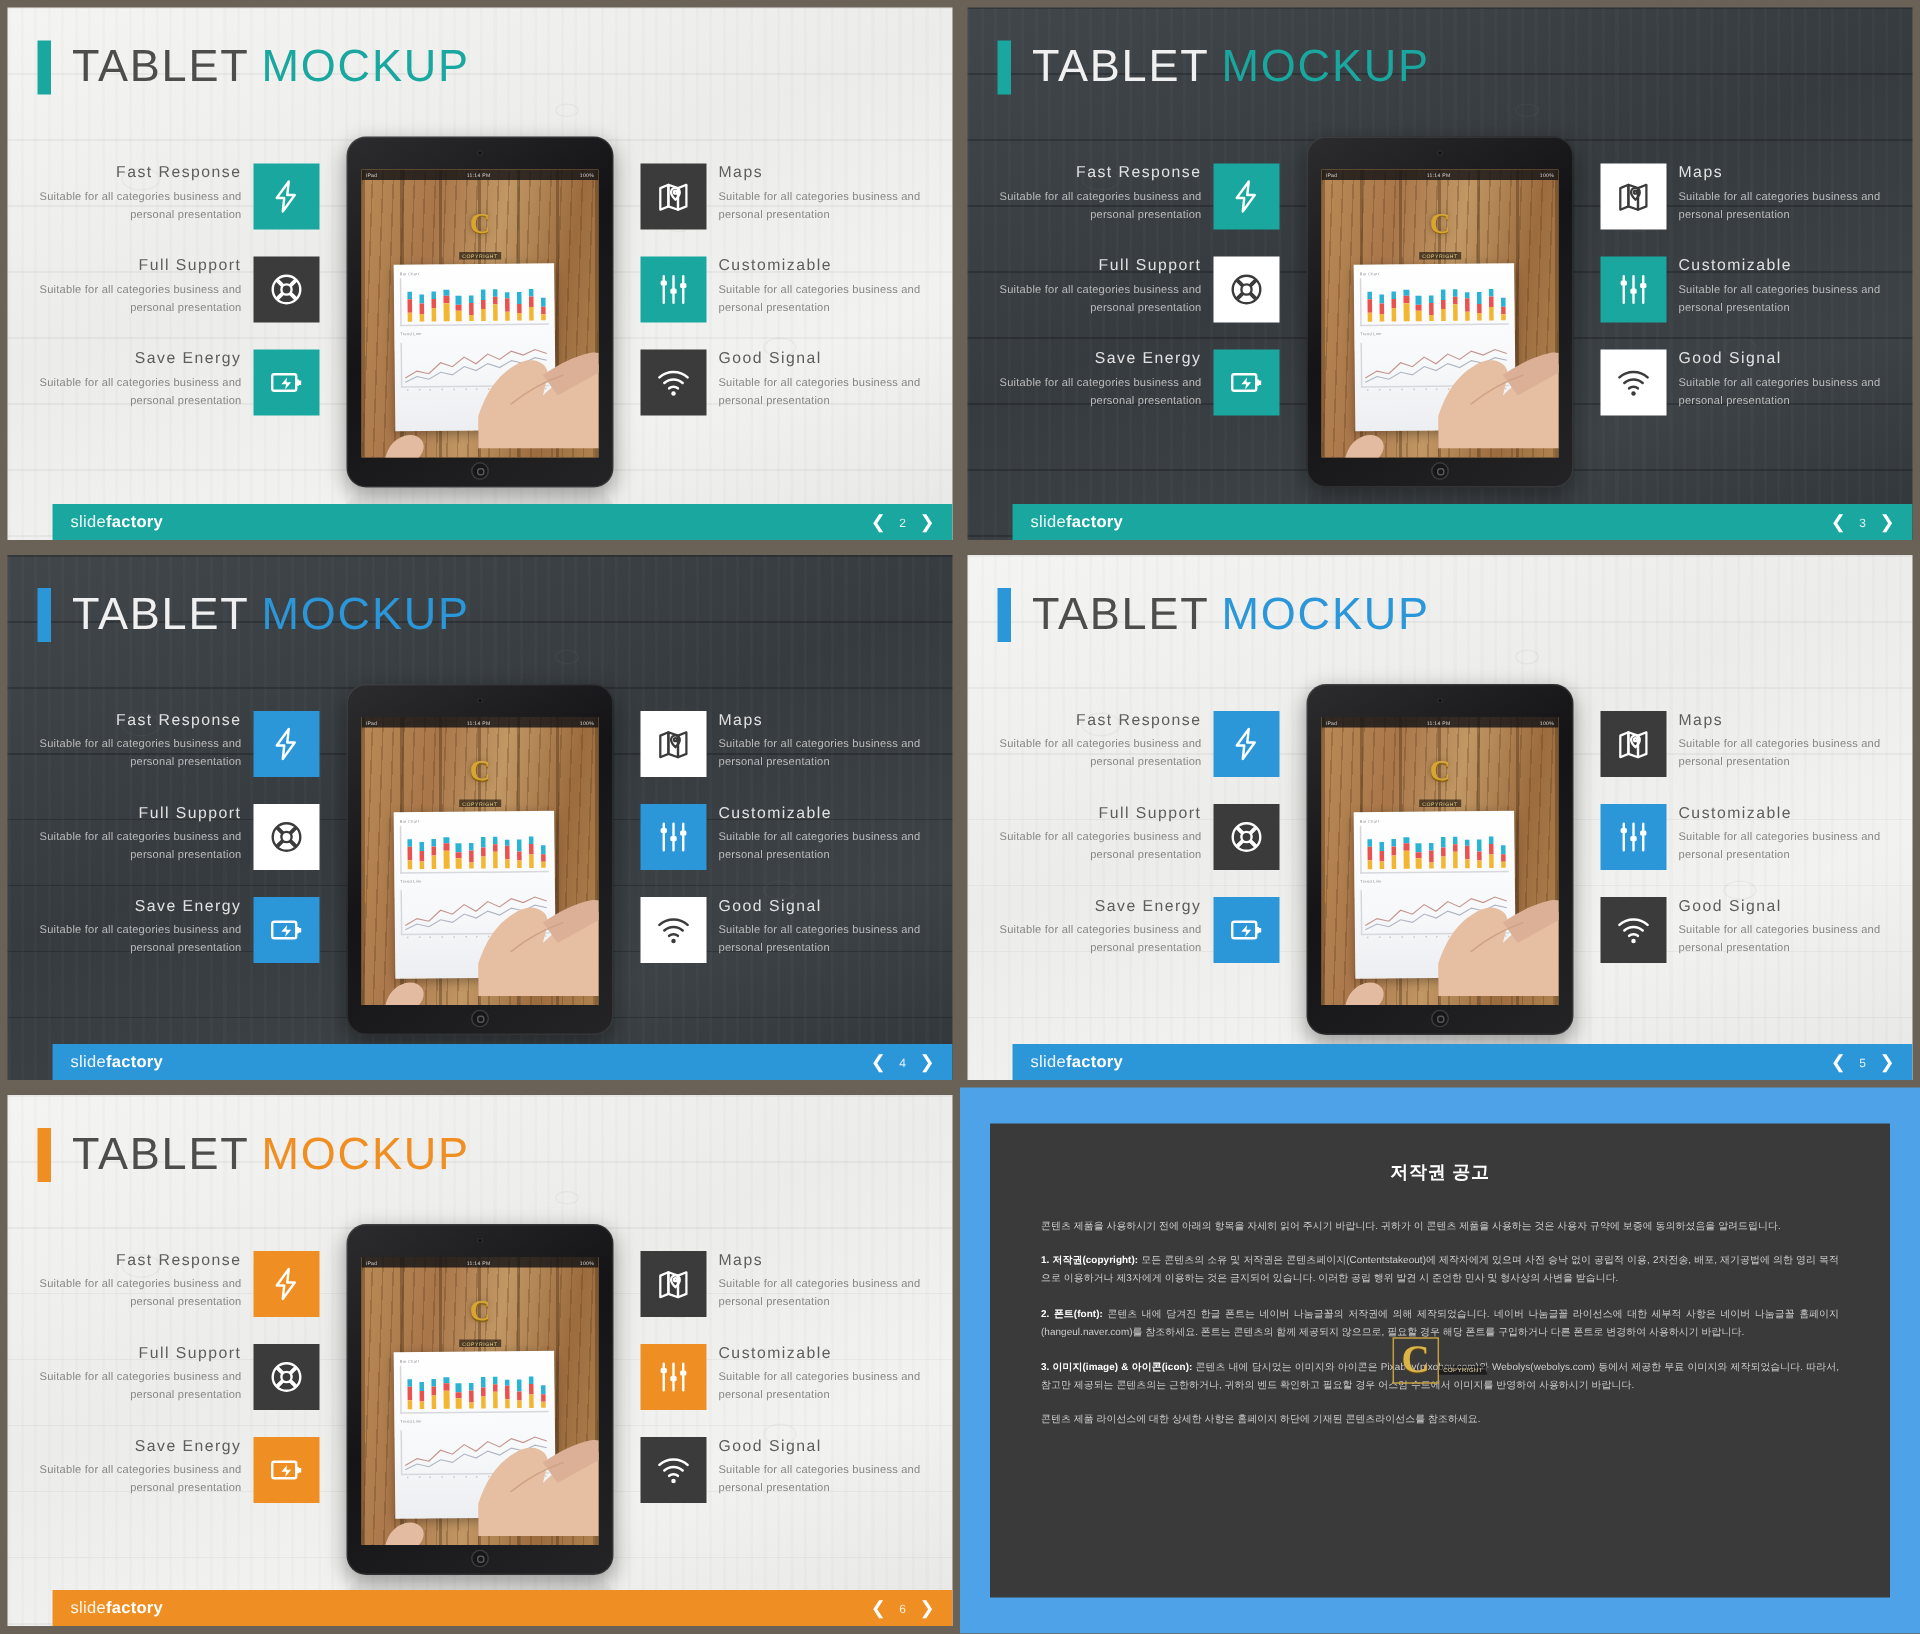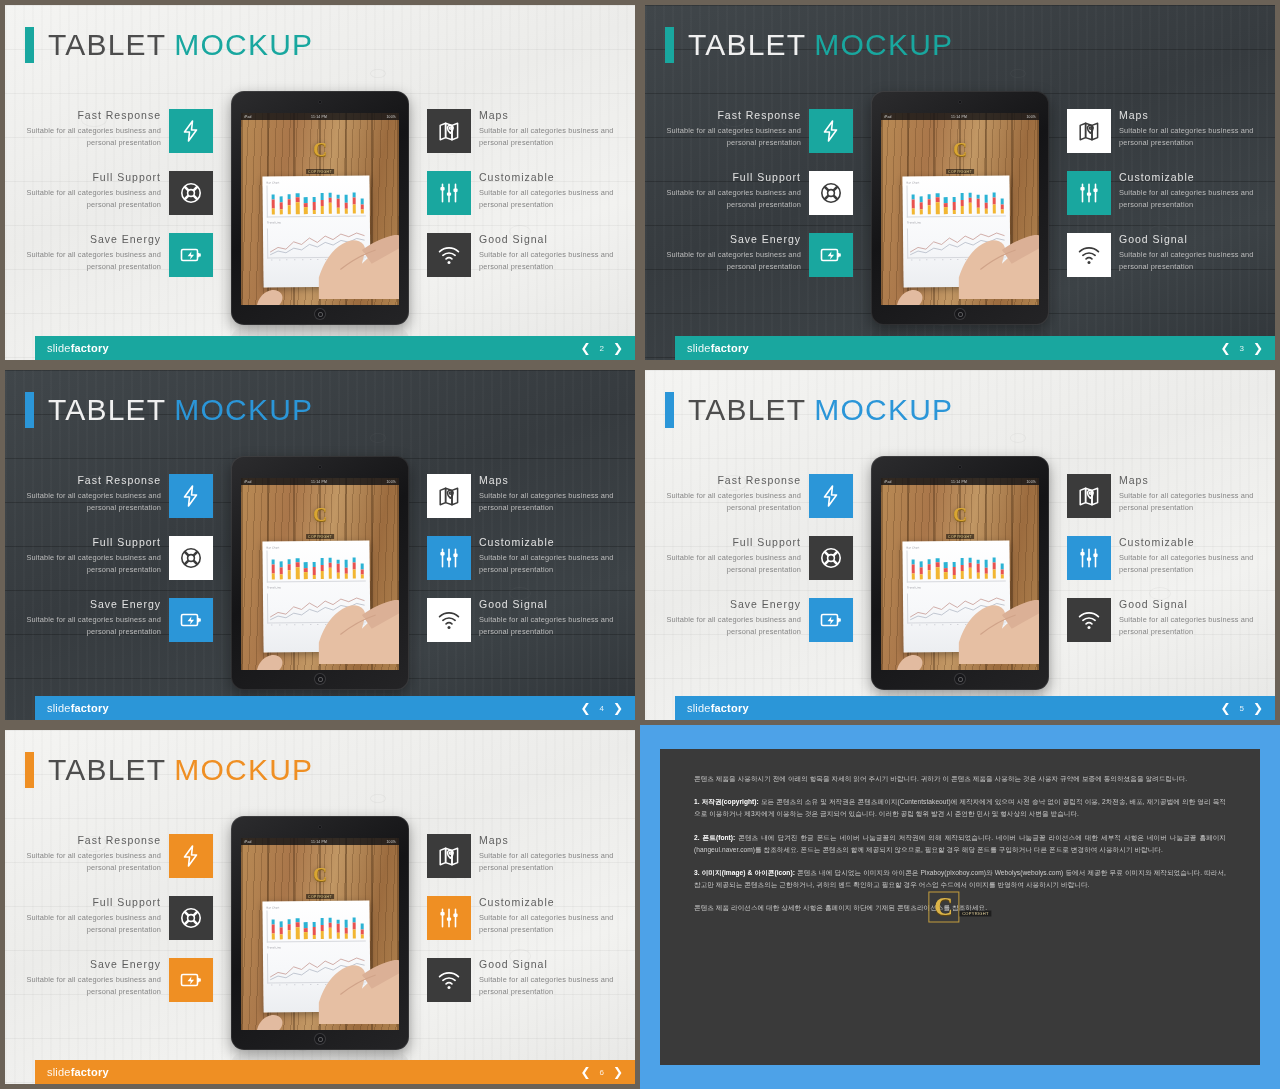--- a/index.html
+++ b/index.html
@@ -1340,20 +1340,21 @@
             <span class="arw">❮</span>
             <span class="pno">6</span>
             <span class="arw">❯</span>
           </div>
         </div>
       </div>
     </div>
     <div class="cell copy-cell">
       <div class="copy-outer" style="background:#4da2e8">
         <div class="copy-inner" style="background:#3a3a3a">
+          <div class="copy-title">저작권 공고</div>
           <p class="copy-p">콘텐츠 제품을 사용하시기 전에 아래의 항목을 자세히 읽어 주시기 바랍니다. 귀하가 이 콘텐츠 제품을 사용하는 것은 사용자 규약에 보증에 동의하셨음을 알려드립니다.</p>
           <p class="copy-p"><b>1. 저작권(copyright):</b> 모든 콘텐츠의 소유 및 저작권은 콘텐츠페이지(Contentstakeout)에 제작자에게 있으며 사전 승낙 없이 공립적 이용, 2차전송, 배포, 재기공법에 의한 영리 목적으로 이용하거나 제3자에게 이용하는 것은 금지되어 있습니다. 이러한 공립 행위 발견 시 준언한 민사 및 형사상의 사변을 받습니다.</p>
           <p class="copy-p"><b>2. 폰트(font):</b> 콘텐츠 내에 담겨진 한글 폰트는 네이버 나눔글꼴의 저작권에 의해 제작되었습니다. 네이버 나눔글꼴 라이선스에 대한 세부적 사항은 네이버 나눔글꼴 홈페이지(hangeul.naver.com)를 참조하세요. 폰트는 콘텐츠의 함께 제공되지 않으므로, 필요할 경우 해당 폰트를 구입하거나 다른 폰트로 변경하여 사용하시기 바랍니다.</p>
           <p class="copy-p"><b>3. 이미지(image) &amp; 아이콘(icon):</b> 콘텐츠 내에 담시었는 이미지와 아이콘은 Pixaboy(pixoboy.com)와 Webolys(webolys.com) 등에서 제공한 무료 이미지와 제작되었습니다. 따라서, 참고만 제공되는 콘텐츠의는 근한하거나, 귀하의 벤드 확인하고 필요할 경우 어스엄 수드에서 이미지를 반영하여 사용하시기 바랍니다.</p>
           <p class="copy-p">콘텐츠 제품 라이선스에 대한 상세한 사항은 홈페이지 하단에 기재된 콘텐츠라이선스를 참조하세요.</p>
           <div class="copy-wm"><div class="c-box"><div class="c-glyph">C</div></div><div class="c-sub">COPYRIGHT</div></div>
         </div>
       </div>
     </div>
   </div>

